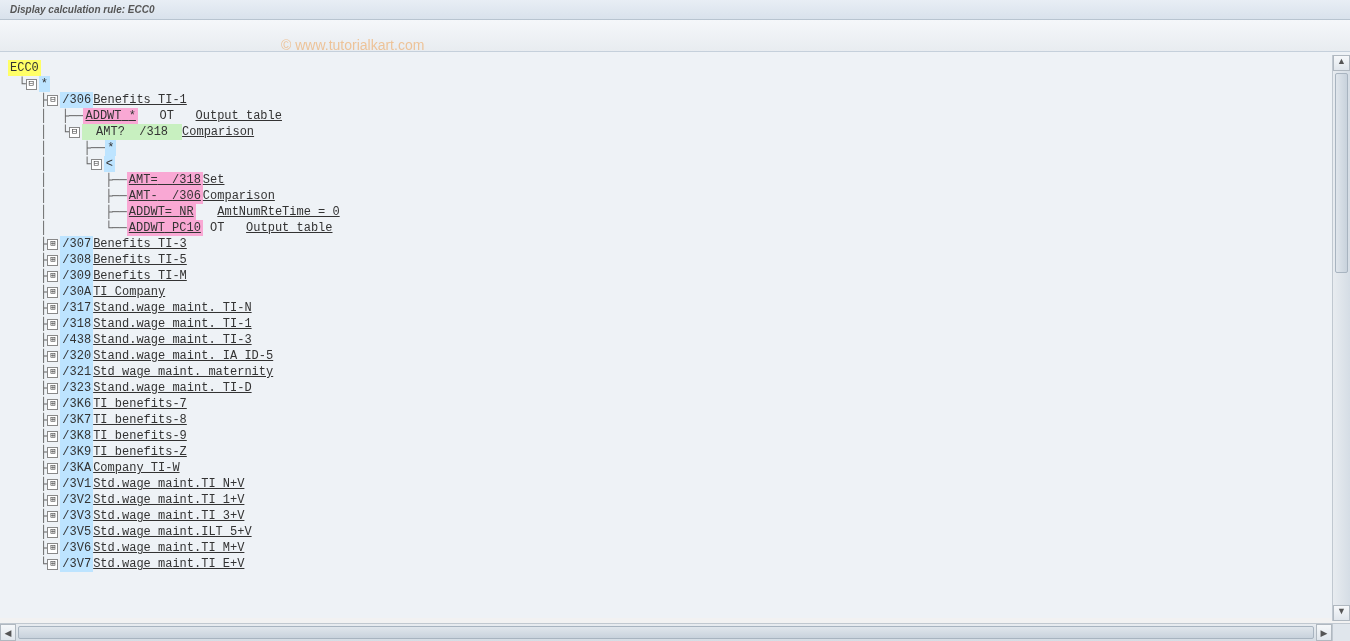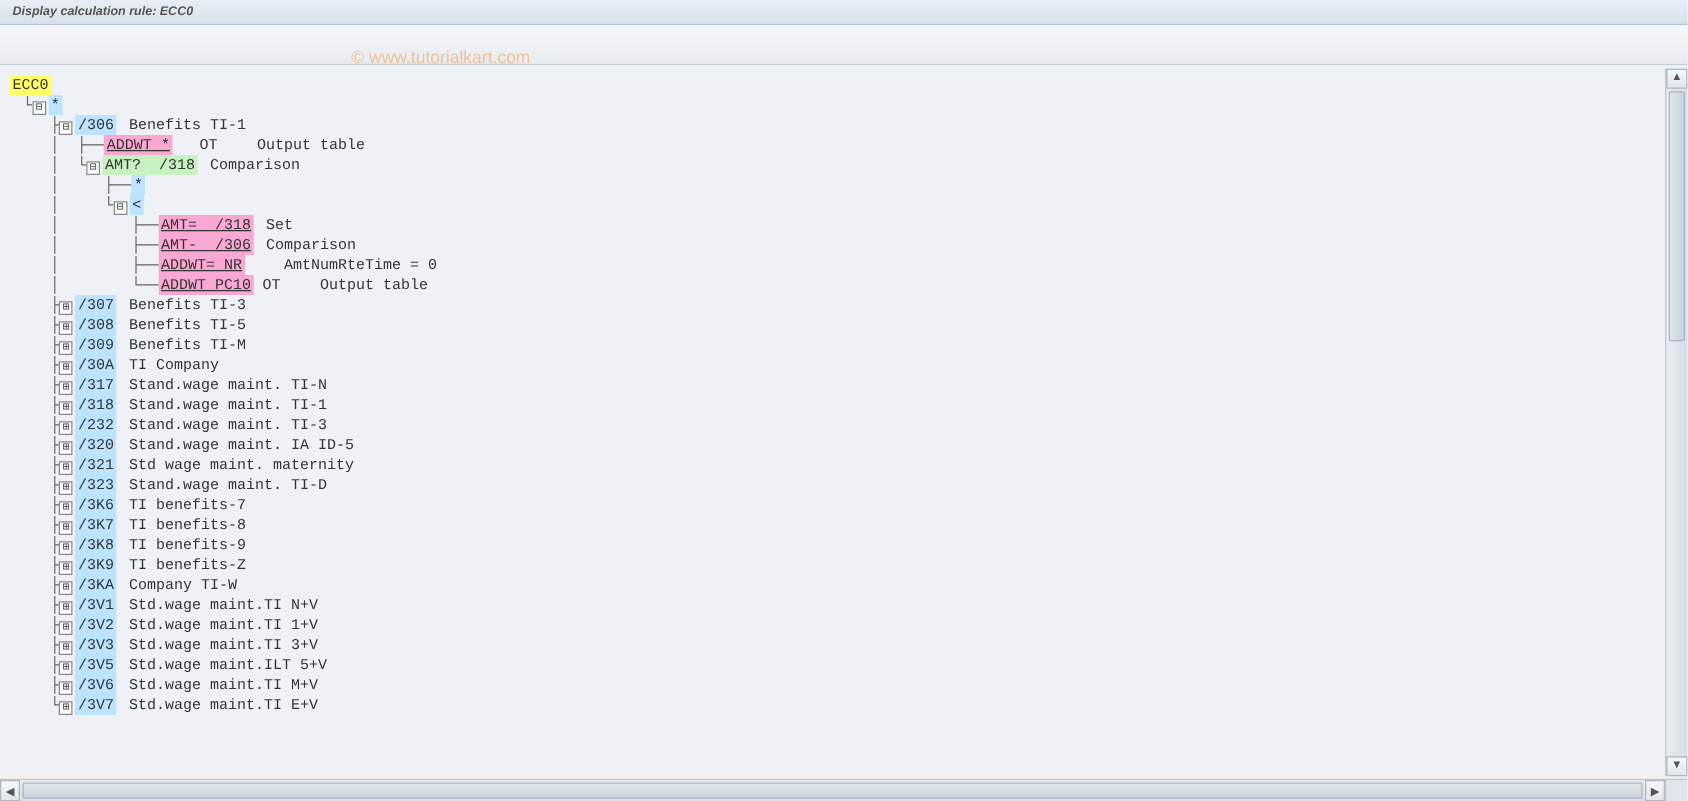--- a/index.html
+++ b/index.html
@@ -57,21 +57,21 @@
   .root-code {
     background: #ffff66;
     padding: 0 2px;
   }
   .root-desc {
     background: #ffff66;
     padding: 0 2px;
   }
   .tree-line {
     display: flex;
-    align-items: flex-end;
+    align-items: center;
     height: 16px;
   }
   .branch {
     color: #666;
     font-family: monospace;
     white-space: pre;
   }
   .expander {
     display: inline-block;
     width: 11px;
@@ -90,24 +90,25 @@
     background: #bde4ff;
     padding: 0 2px;
   }
   .code-plain {
     background: #f9a8d4;
     padding: 0 2px;
     text-decoration: underline;
   }
   .code-green {
     background: #c8f0c0;
-    padding: 0 2px;
+    padding: 0 14px;
   }
   .desc {
-    margin-left: 10px;
+    margin-left: 0;
+    text-decoration: underline;
   }
   .scroll-v {
     position: absolute;
     right: 0;
     top: 55px;
     bottom: 20px;
     width: 18px;
     background: linear-gradient(to right, #e8ecf0, #d5dde5);
     border-left: 1px solid #c0c8d0;
   }
@@ -297,21 +298,21 @@
         </div>
         <div class="tree-line">
           <span class="branch">&nbsp;&nbsp;&nbsp;&nbsp;&nbsp;├</span>
           <span class="expander">⊞</span>
           <span class="code-hl">/318</span>
           <span class="desc">Stand.wage maint. TI-1</span>
         </div>
         <div class="tree-line">
           <span class="branch">&nbsp;&nbsp;&nbsp;&nbsp;&nbsp;├</span>
           <span class="expander">⊞</span>
-          <span class="code-hl">/232</span>
+          <span class="code-hl">/438</span>
           <span class="desc">Stand.wage maint. TI-3</span>
         </div>
         <div class="tree-line">
           <span class="branch">&nbsp;&nbsp;&nbsp;&nbsp;&nbsp;├</span>
           <span class="expander">⊞</span>
           <span class="code-hl">/320</span>
           <span class="desc">Stand.wage maint. IA ID-5</span>
         </div>
         <div class="tree-line">
           <span class="branch">&nbsp;&nbsp;&nbsp;&nbsp;&nbsp;├</span>

